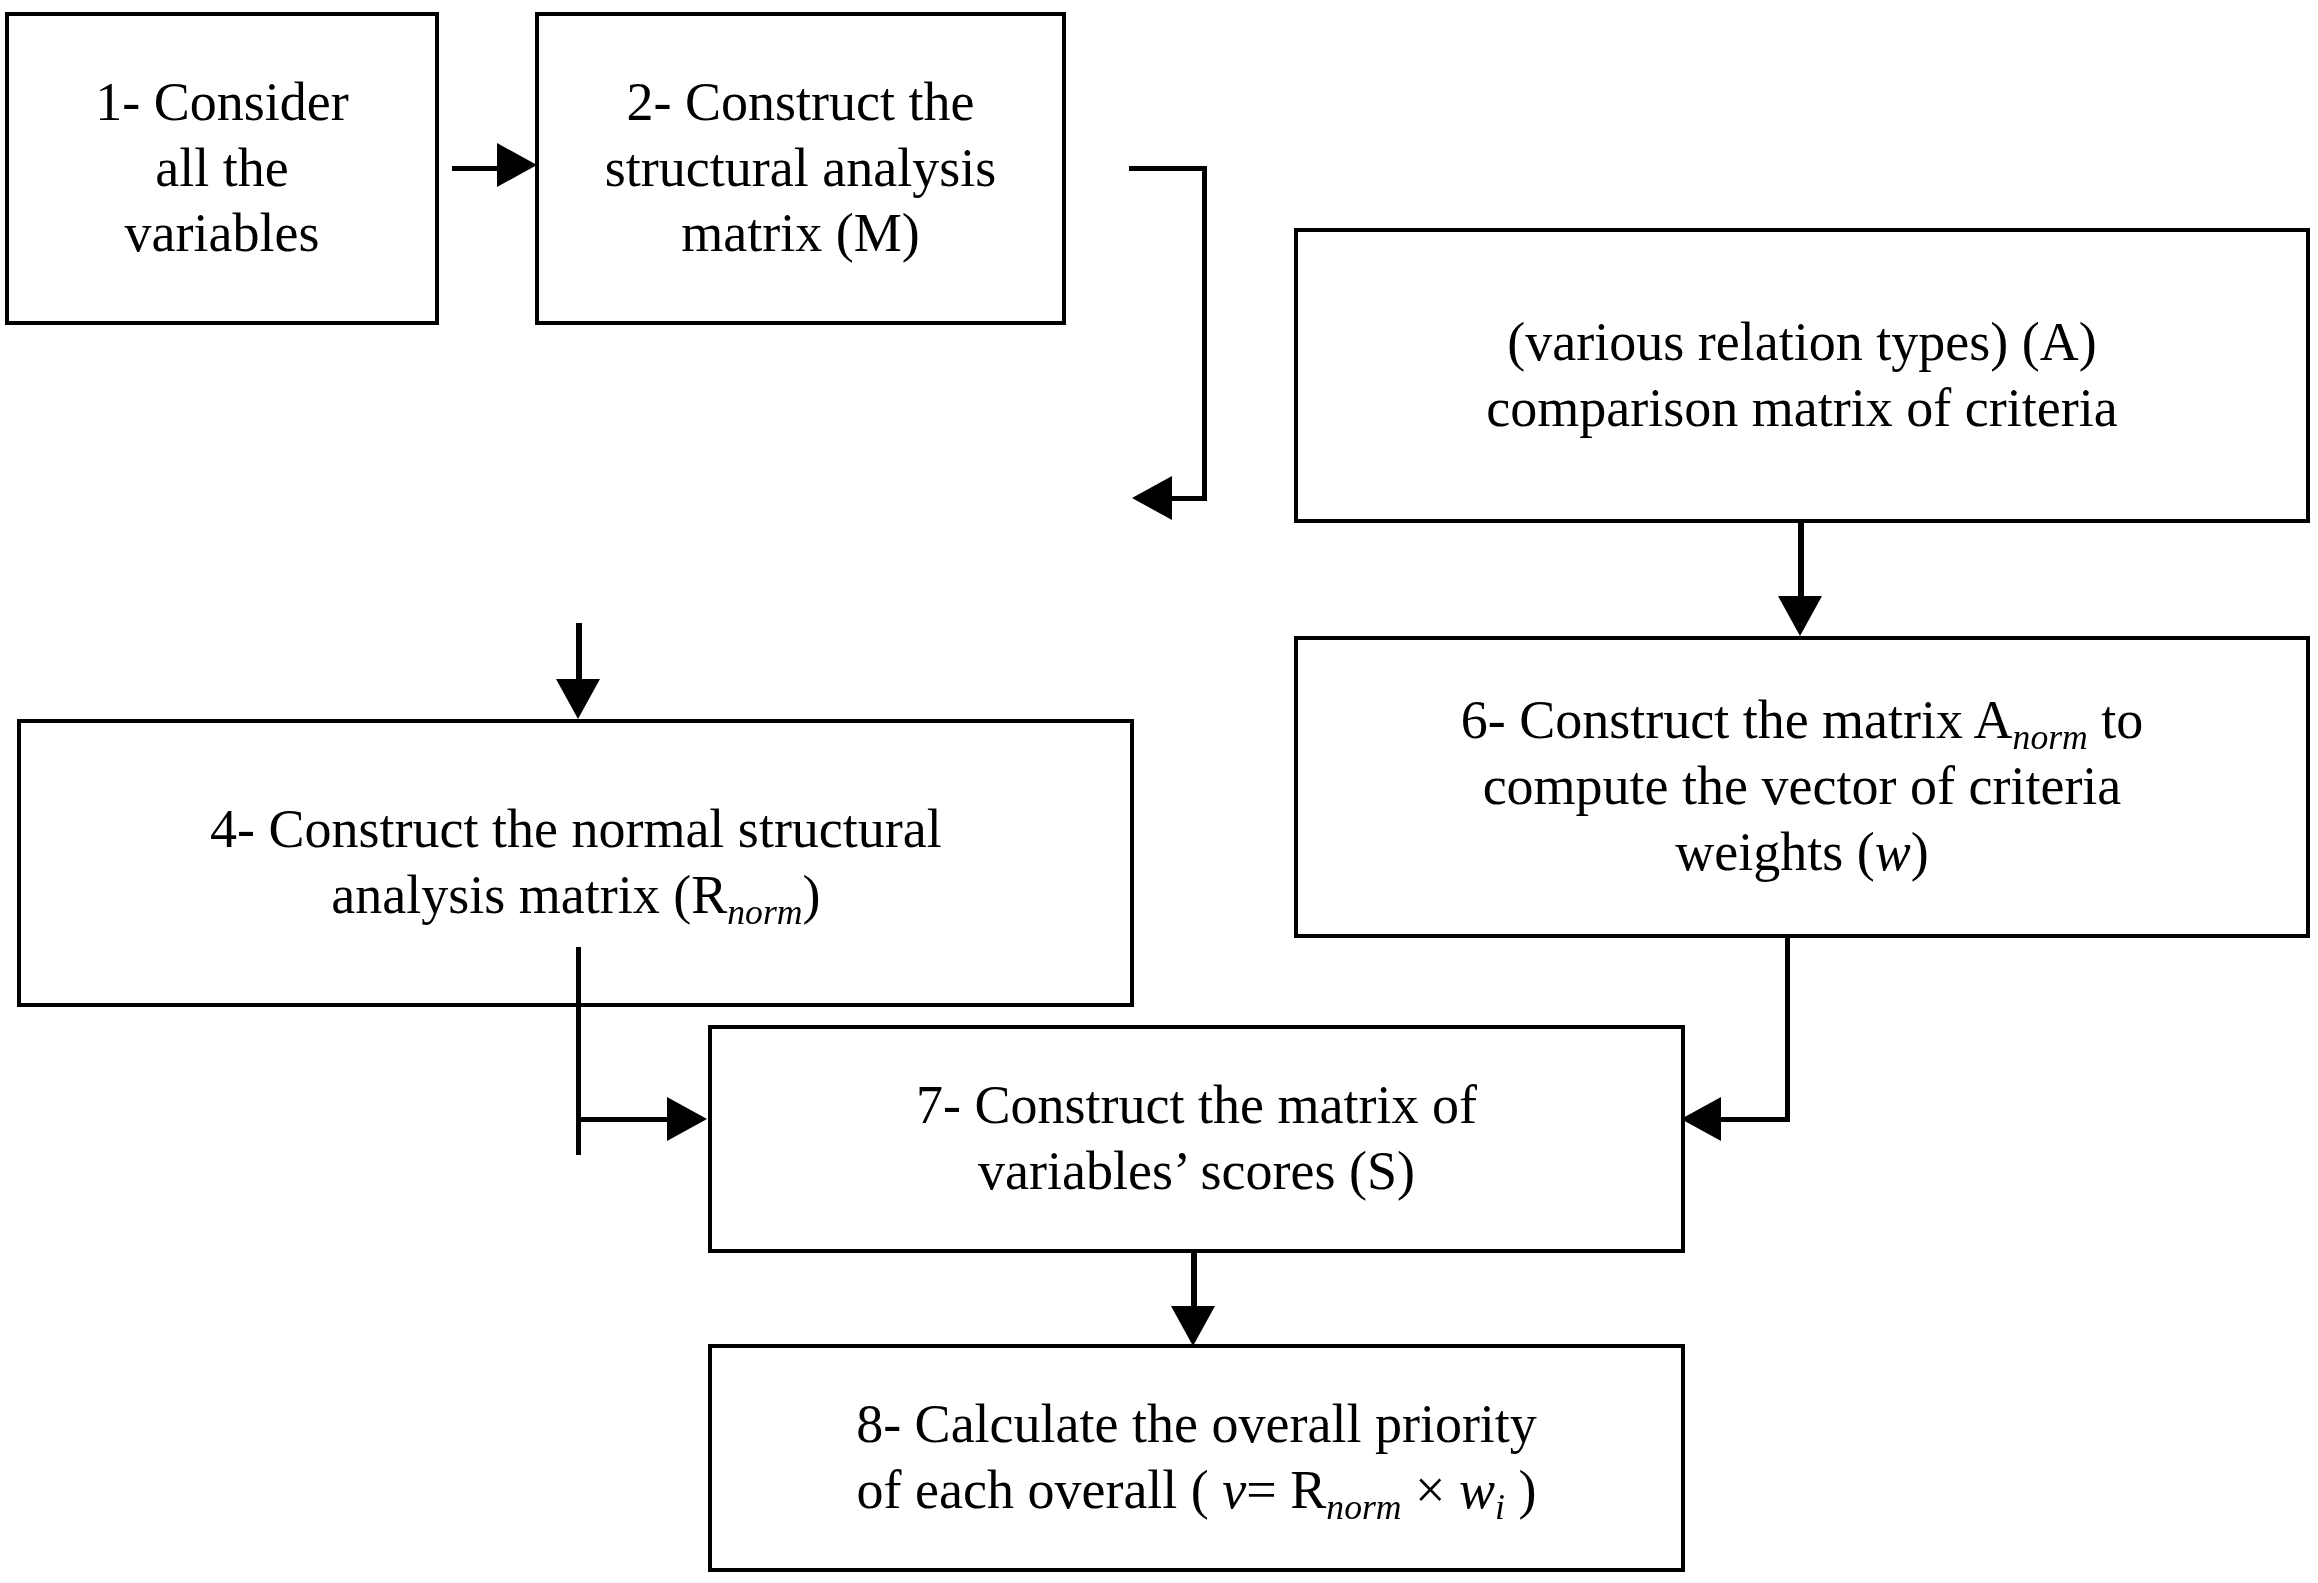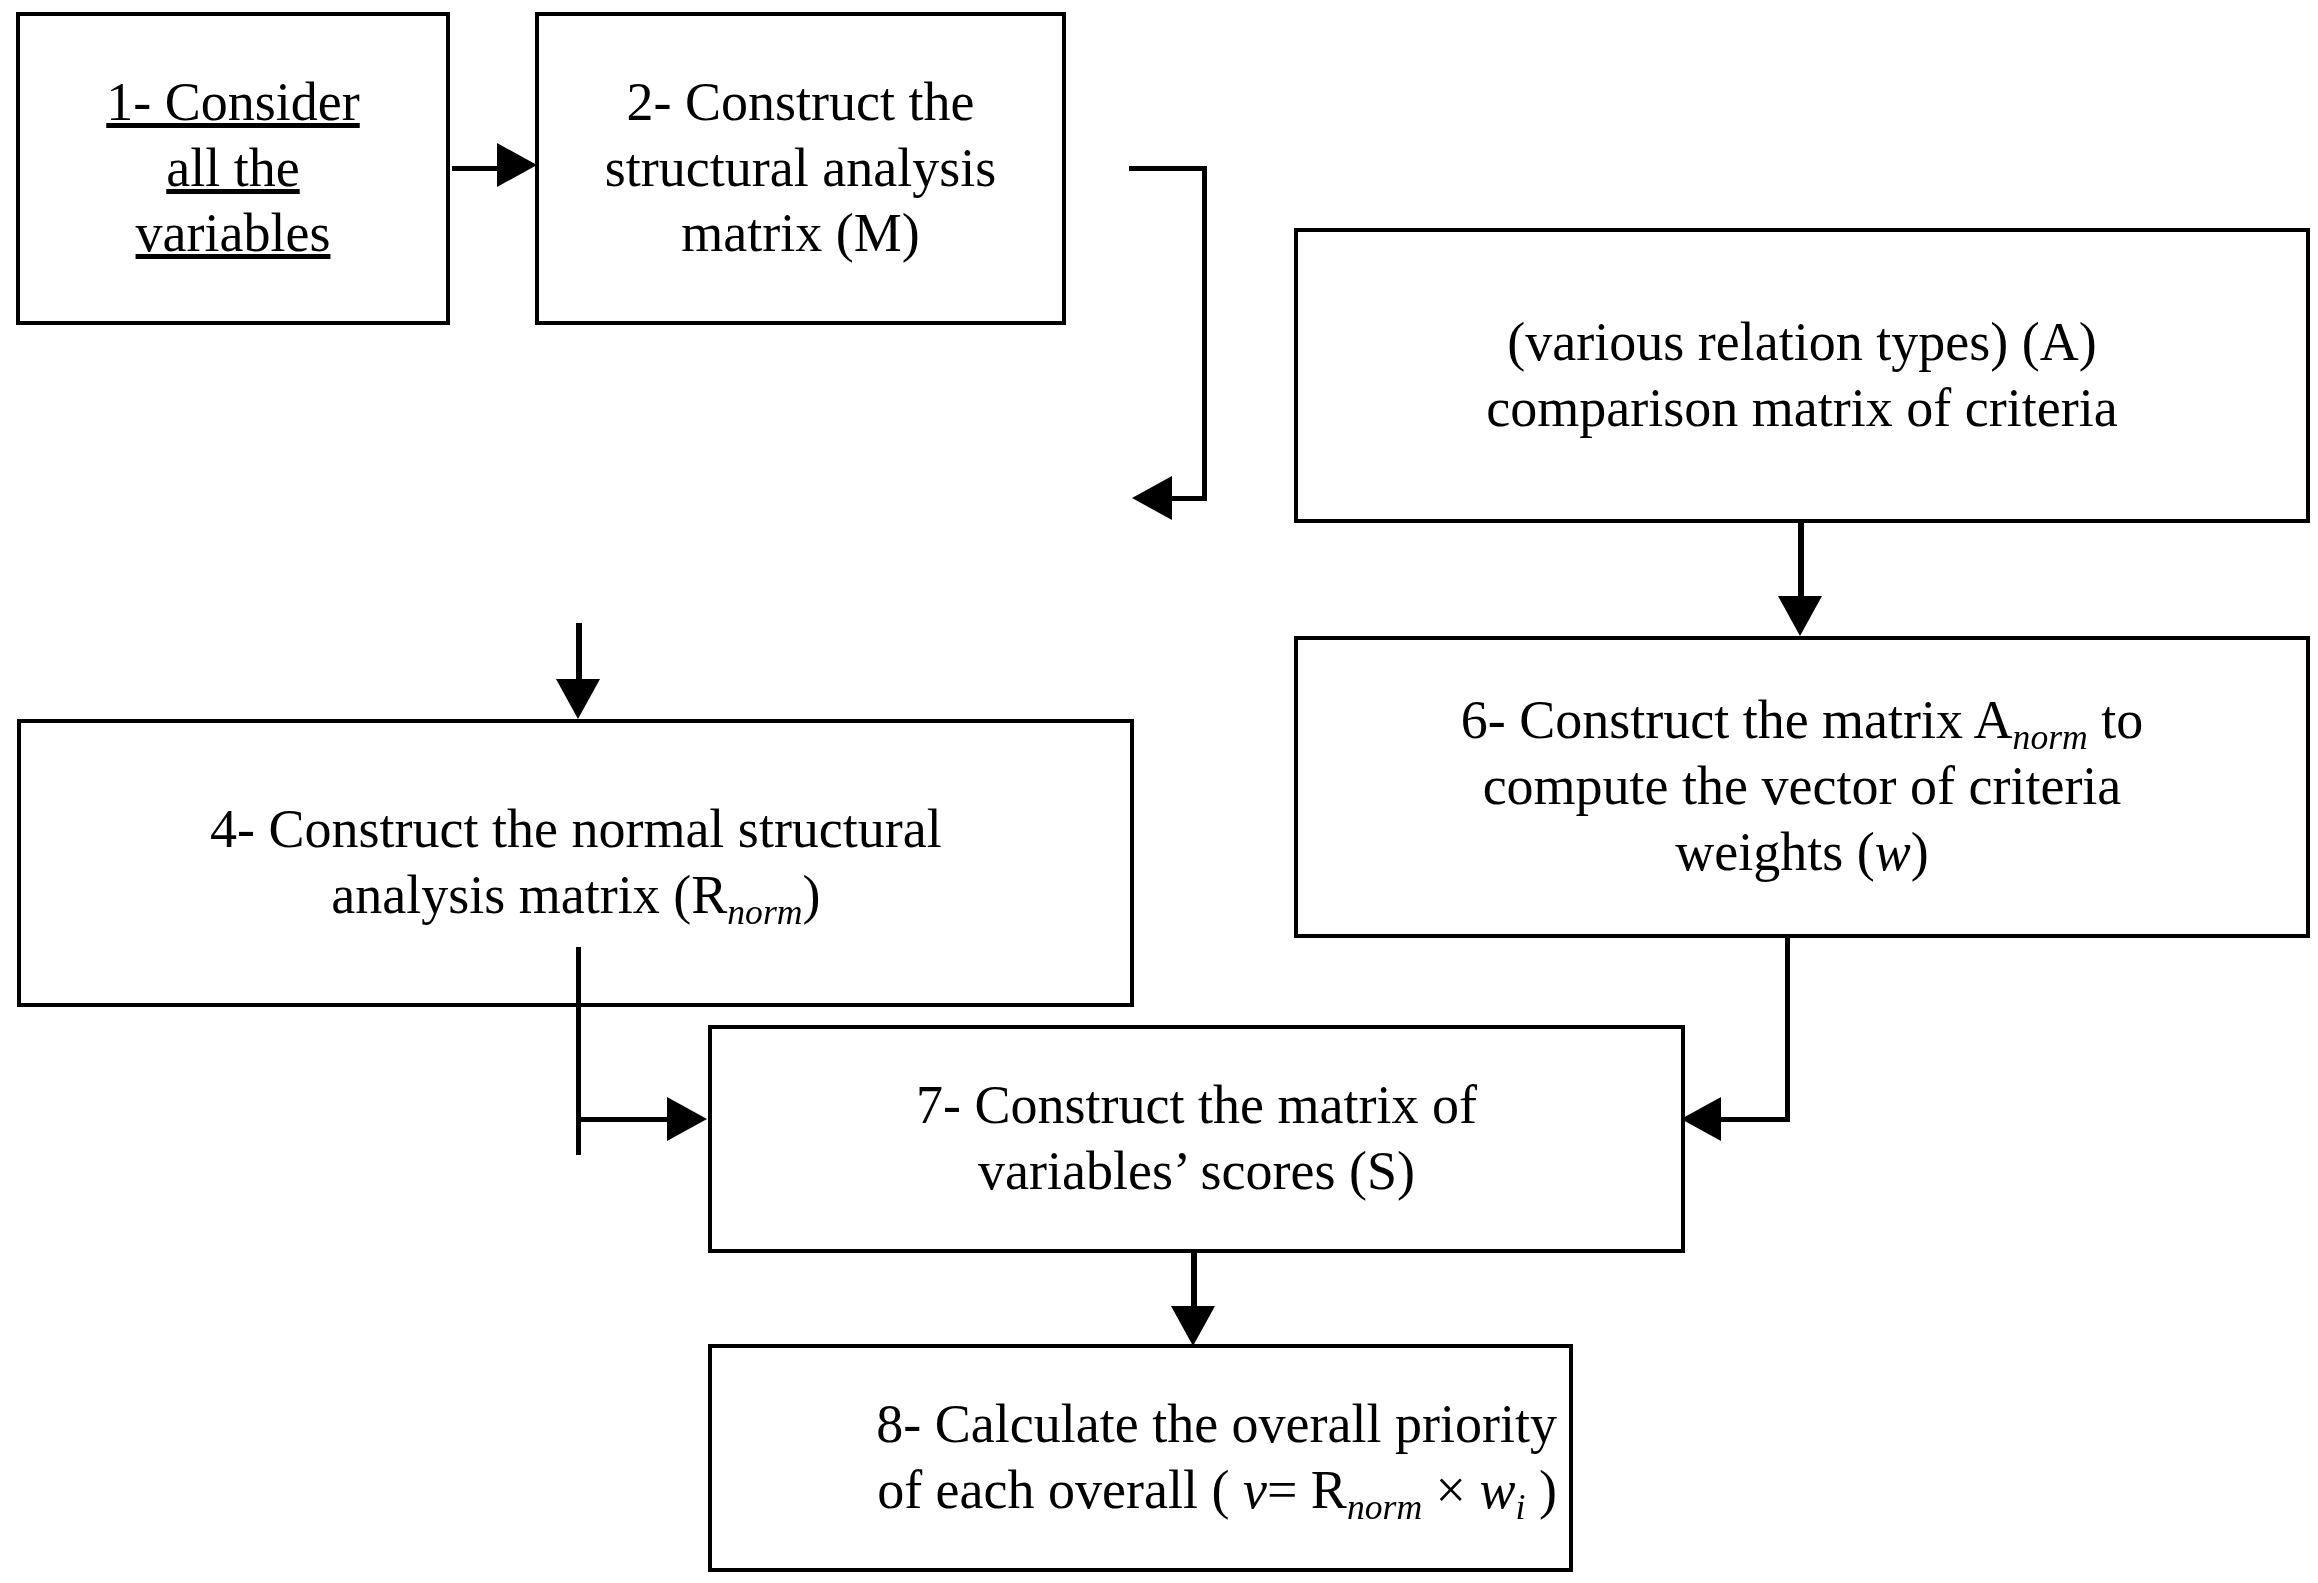--- a/index.html
+++ b/index.html
@@ -71,21 +71,21 @@
     border-left: 22.6px solid transparent;
     border-right: 22.6px solid transparent;
     border-top: 40px solid #000000;
   }
 </style>
 </head>
 <body>
 
 <div id="canvas">
 
-  <div class="node" style="left:16px; top:12px; width:434px; height:313px;text-decoration:underline;">
+  <div class="node" style="left:5px; top:12px; width:434px; height:313px;">
     <span class="txt">
       <span class="line">1- Consider</span>
       <span class="line">all the</span>
       <span class="line">variables</span>
     </span>
   </div>
 
   <div class="node" style="left:535px; top:12px; width:531px; height:313px;">
     <span class="txt">
       <span class="line">2- Construct the</span>
@@ -117,21 +117,21 @@
     </span>
   </div>
 
   <div class="node" style="left:708px; top:1025px; width:977px; height:228px;">
     <span class="txt">
       <span class="line">7- Construct the matrix of</span>
       <span class="line">variables’ scores (S)</span>
     </span>
   </div>
 
-  <div class="node" style="left:708px; top:1344px; width:865px; height:228px;text-align:right;">
+  <div class="node" style="left:708px; top:1344px; width:977px; height:228px;">
     <span class="txt">
       <span class="line">8- Calculate the overall priority</span>
       <span class="line"><span>of each overall ( </span><span class="ital">v</span><span>= R</span><sub>norm</sub><span> × </span><span class="ital">w</span><sub>i</sub><span> )</span></span>
     </span>
   </div>
 
   <div class="seg-h" style="left:452px; top:166px; width:52px;"></div>
   <div class="arrow arrow-right" style="left:497px; top:143px;"></div>
 
   <div class="seg-h" style="left:1129px; top:166px; width:78px;"></div>

